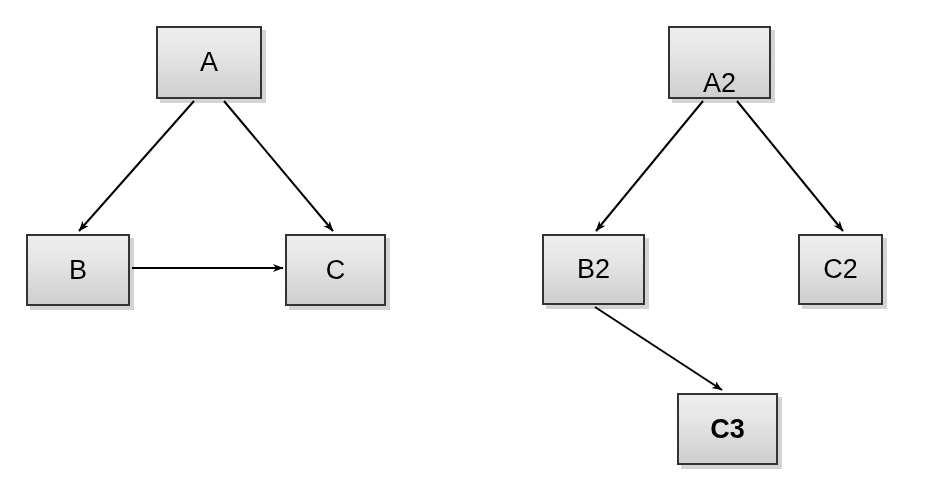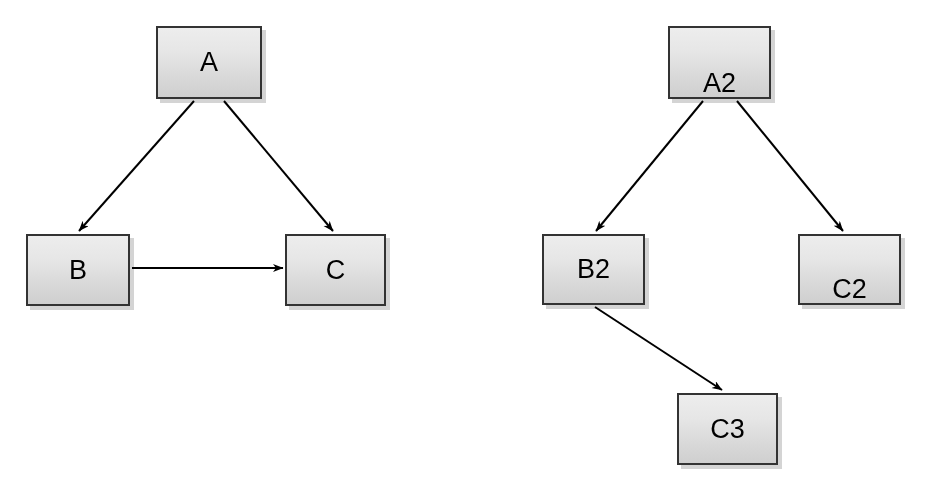--- a/index.html
+++ b/index.html
@@ -75,21 +75,21 @@
       </div>
       <div class="node" style="left: 285px; top: 234px; width: 101px; height: 72px;">
         <span class="node-label">C</span>
       </div>
       <div class="node" style="left: 668px; top: 26px; width: 103px; height: 73px; align-items: flex-end;">
         <span class="node-label">A2</span>
       </div>
       <div class="node" style="left: 542px; top: 234px; width: 103px; height: 71px;">
         <span class="node-label">B2</span>
       </div>
-      <div class="node" style="left: 798px; top: 234px; width: 103px; height: 71px; align-items: flex-end;">
+      <div class="node" style="left: 798px; top: 234px; width: 85px; height: 71px;">
         <span class="node-label">C2</span>
       </div>
-      <div class="node" style="left: 677px; top: 393px; width: 101px; height: 72px;">
+      <div class="node" style="left: 677px; top: 393px; width: 101px; height: 72px; font-weight: bold;">
         <span class="node-label">C3</span>
       </div>
     </div>
 
 </div>
 
 </body></html>

